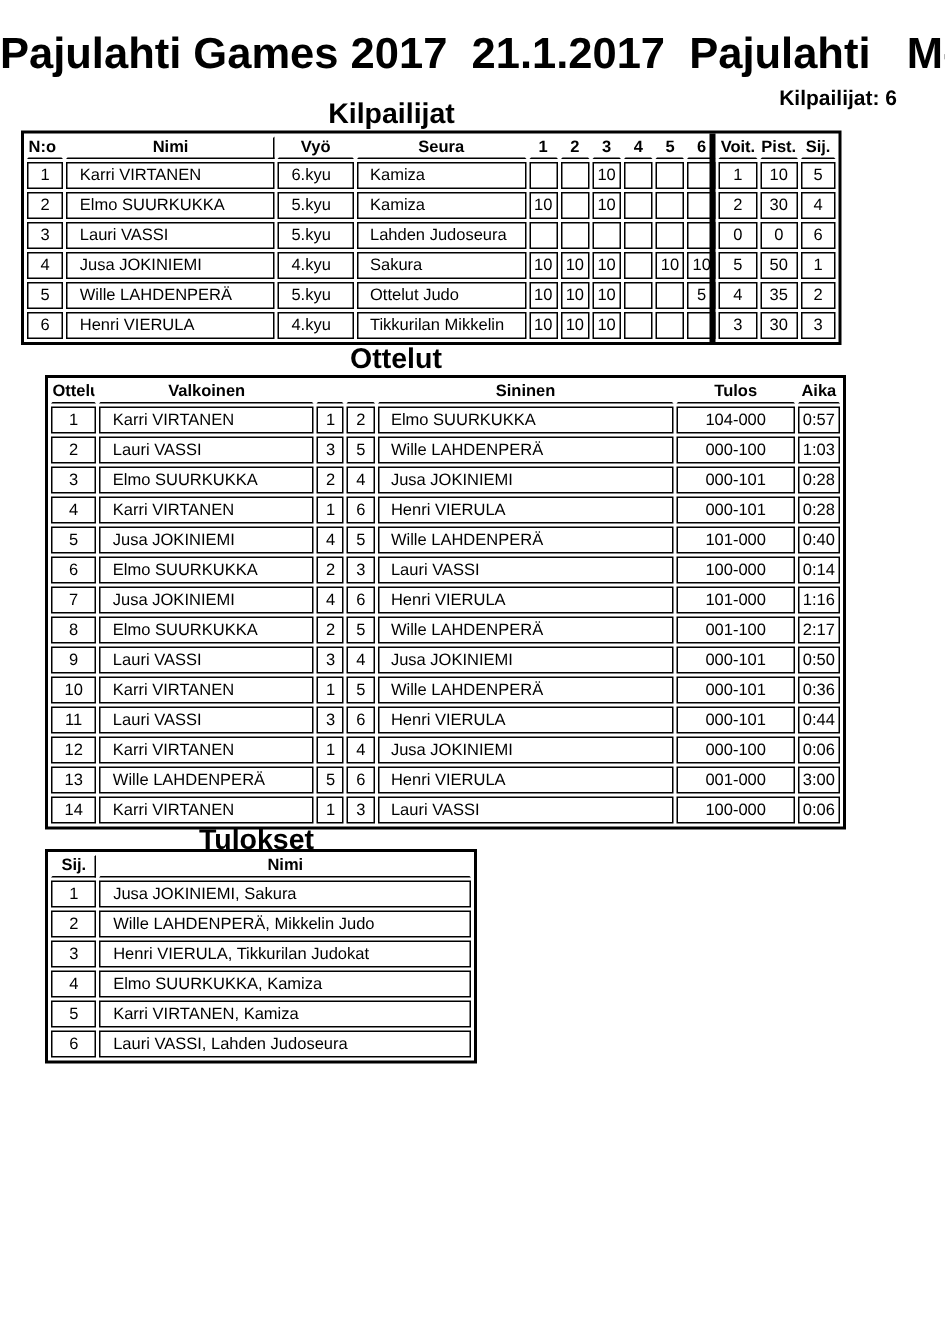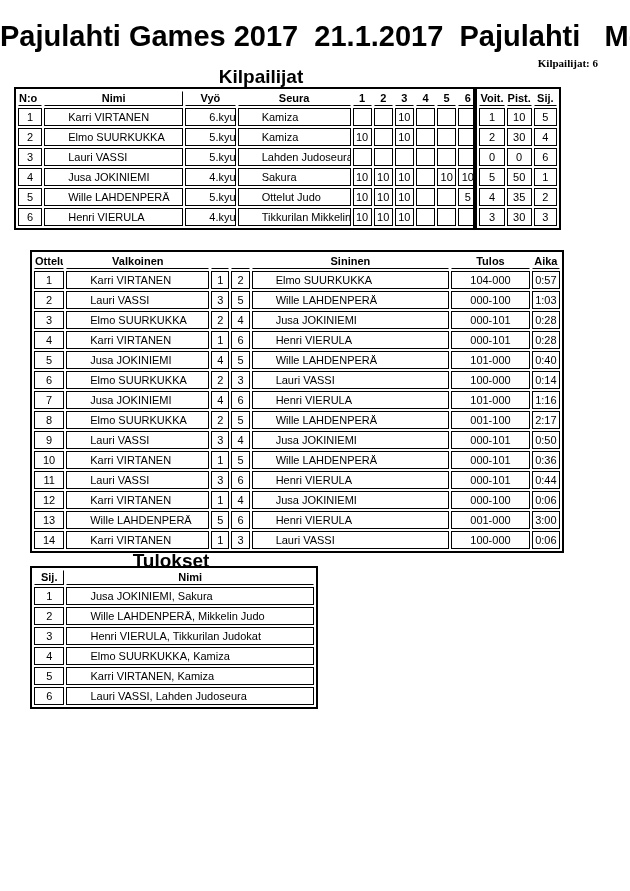--- a/index.html
+++ b/index.html
@@ -12,21 +12,21 @@
     color:#000;
     overflow:hidden;
   }
   .title{
     position:absolute;top:20px;left:0;width:630px;
     font-size:29px;font-weight:bold;
     white-space:pre;letter-spacing:0px;
   }
   .count{
     position:absolute;top:57px;left:0;width:598px;
-    text-align:right;font-size:11px;font-weight:bold;font-family:Liberation Serif, serif;
+    text-align:right;font-size:14px;font-weight:bold;
   }
   .sec{
     position:absolute;font-size:19px;font-weight:bold;text-align:center;
   }
   #sec-kilpailijat{top:66px;left:0;width:522px;}
   #sec-ottelut{top:229px;left:0;width:528px;}
   #sec-tulokset{top:550px;left:0;width:342px;}
 
   .twrap{position:absolute;border:2px solid #000;background:#fff;}
   #t1{top:87px;left:14px;width:543px;}
@@ -37,21 +37,21 @@
   td{
     border:1px solid #000;font-size:11px;line-height:1.15;
     padding:0;overflow:hidden;height:16px;vertical-align:middle;
     white-space:nowrap;
   }
   tr.head td{
     border-color:transparent;border-bottom-color:#000;
     font-weight:bold;height:13px;text-align:center;
   }
   td.c{text-align:center;}
-  td.l{text-align:left;padding-left:23px;}
+  td.l{text-align:left;padding-left:8px;}
   #t1 tr.head td.hno, #t2 tr.head td.hno{text-align:left;padding-left:0;}
   #t1 tr.head td:nth-child(2){border-right-color:#000;}
   #t3 tr.head td:first-child{border-right-color:#000;}
   .vsep{position:absolute;left:457px;top:0;bottom:0;width:4px;background:#000;}
 </style>
 </head>
 <body>
 
 <div id="page">
 
@@ -181,20 +181,21 @@
             <td class="c"></td>
             <td class="c">3</td>
             <td class="c">30</td>
             <td class="c">3</td>
           </tr>
     </tbody>
       </table>
     <div class="vsep"></div>
   </div>
 
+  <div class="sec" id="sec-ottelut">Ottelut</div>
 
   <div class="twrap" id="t2">
     <table>
       <colgroup>
         <col style="width:30px">
           <col style="width:142px">
           <col style="width:18px">
           <col style="width:18px">
         <col style="width:196px">
           <col style="width:78px">

